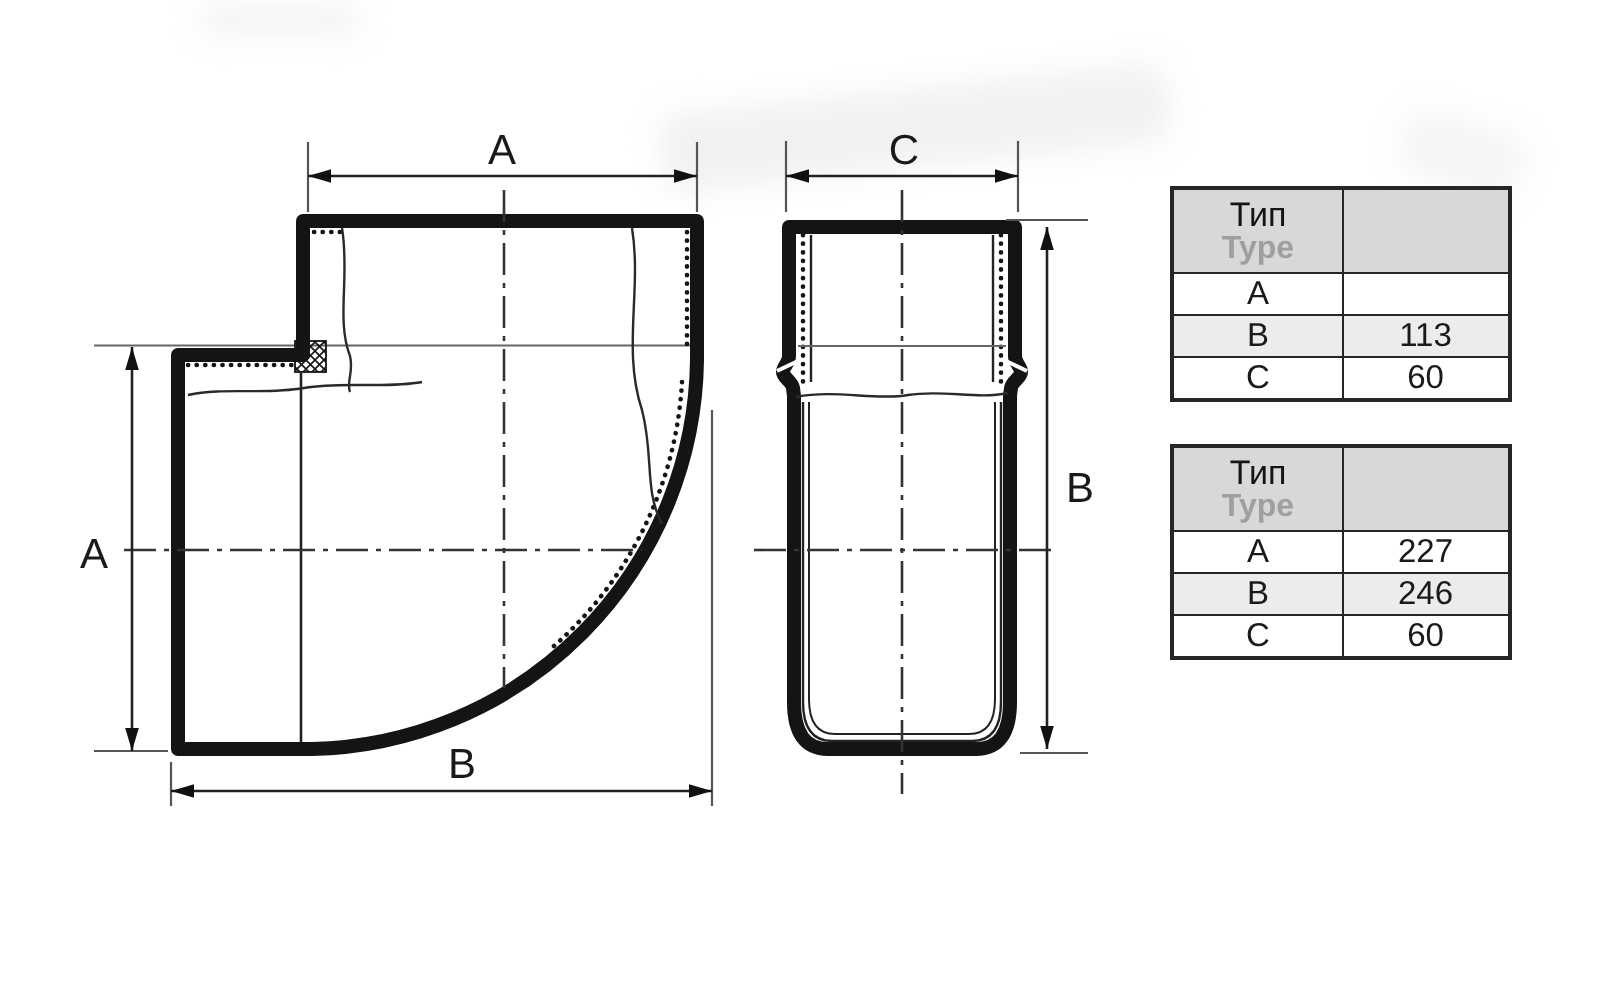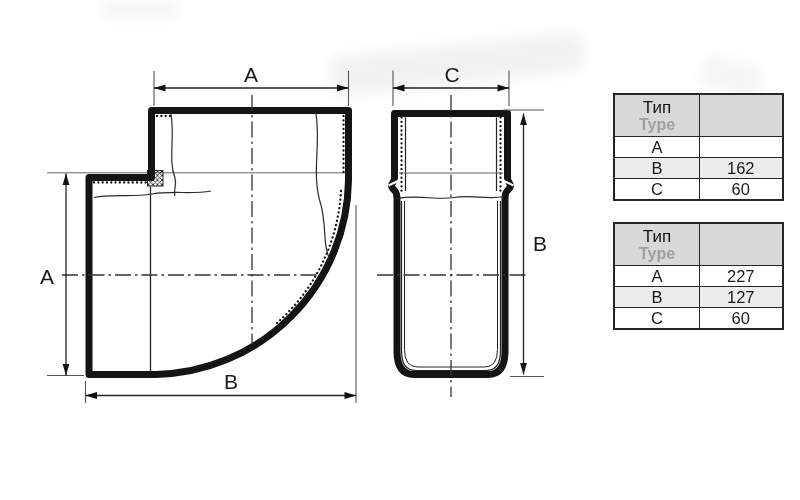--- a/index.html
+++ b/index.html
@@ -9,21 +9,21 @@
     font-family:"Liberation Sans", sans-serif;
   }
   .wash{position:absolute;background:#e7e7e7;filter:blur(7px);opacity:.55;border-radius:12px;}
   .wash1{left:330px;top:44px;width:255px;height:40px;transform:rotate(-6deg);}
   .wash2{left:700px;top:60px;width:62px;height:34px;transform:rotate(18deg);opacity:.4;}
   .wash3{left:100px;top:2px;width:80px;height:16px;opacity:.45;}
   svg{position:absolute;left:0;top:0;}
   svg text{font-family:"Liberation Sans", sans-serif;font-size:21px;fill:#1a1a1a;}
 
   .spec-table{
-    position:absolute;left:613px;width:166.5px;border:2px solid #262626;background:#fff;
+    position:absolute;left:585px;width:166.5px;border:2px solid #262626;background:#fff;
     color:#1a1a1a;
   }
   .t1{top:93px;}
   .t2{top:222px;}
   .thead{display:flex;height:41px;background:#d8d8d8;border-bottom:1.5px solid #262626;}
   .th{display:flex;flex-direction:column;justify-content:center;text-align:center;}
   .c1{width:85px;border-right:1.5px solid #262626;box-sizing:border-box;}
   .c2{flex:1;}
   .ru{font-size:17px;line-height:19px;color:#141414;}
   .en{font-size:16px;line-height:16px;color:#9f9f9f;font-weight:bold;}
@@ -164,42 +164,42 @@
       <div class="th c1">
         <span class="ru">Тип</span>
         <span class="en">Type</span>
       </div>
     </div>
     <div class="tr">
       <div class="td c1">A</div>
     </div>
     <div class="tr alt">
       <div class="td c1">B</div>
-      <div class="td c2">162</div>
+      <div class="td c2">113</div>
     </div>
     <div class="tr">
       <div class="td c1">C</div>
       <div class="td c2">60</div>
     </div>
   </div>
 
   <div class="spec-table t2">
     <div class="thead">
       <div class="th c1">
         <span class="ru">Тип</span>
         <span class="en">Type</span>
       </div>
     </div>
     <div class="tr">
       <div class="td c1">A</div>
       <div class="td c2">227</div>
     </div>
     <div class="tr alt">
       <div class="td c1">B</div>
-      <div class="td c2">127</div>
+      <div class="td c2">246</div>
     </div>
     <div class="tr">
       <div class="td c1">C</div>
       <div class="td c2">60</div>
     </div>
   </div>
 
 </div>
 
 </body></html>

